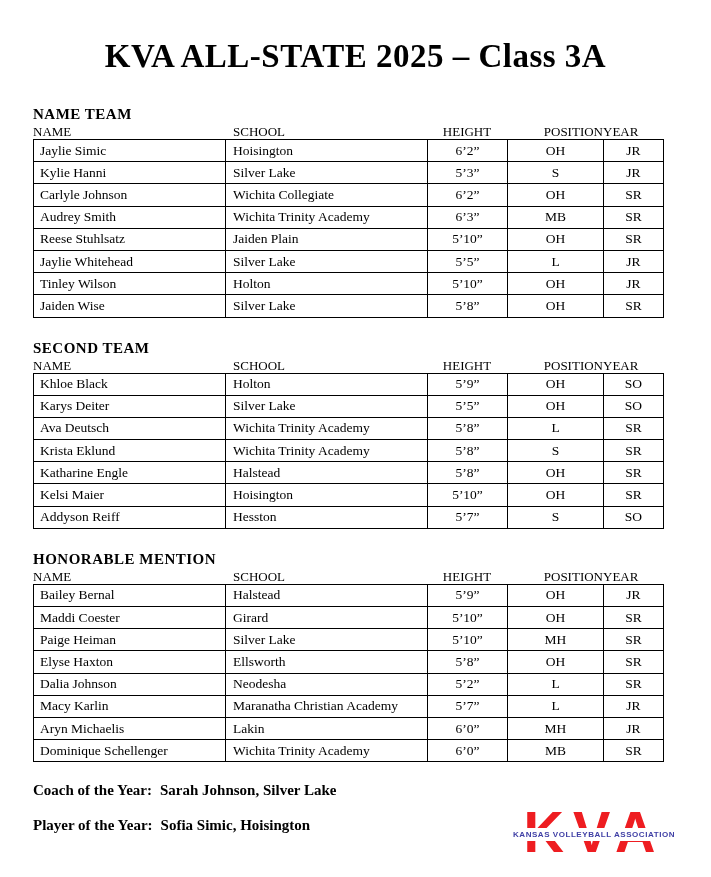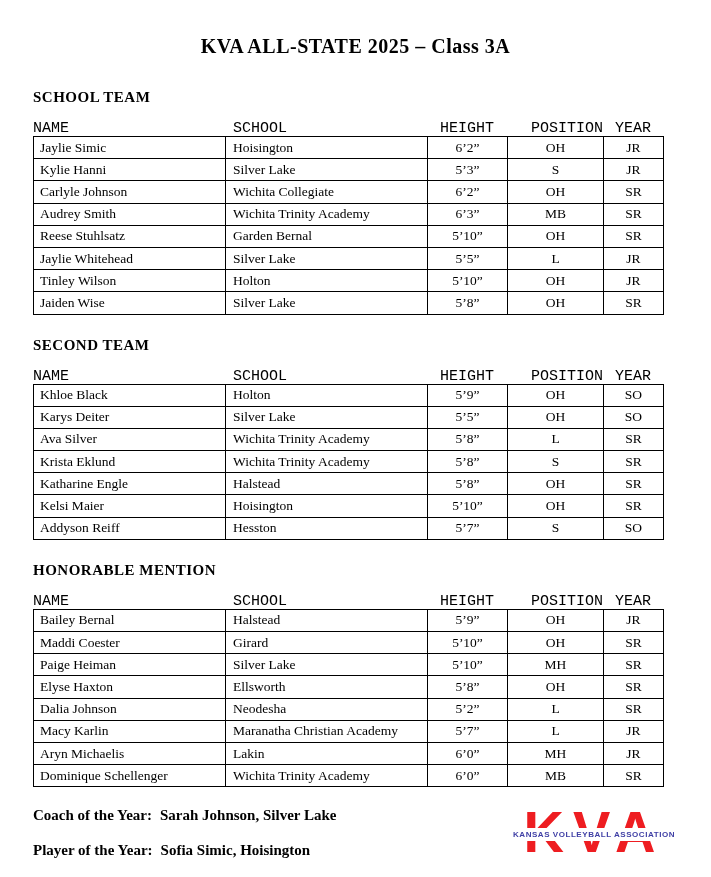--- a/index.html
+++ b/index.html
@@ -6,49 +6,47 @@
   html, body { background:#ffffff; }
   .page {
     position:relative;
     width:711px; height:877px;
     background:#ffffff;
     font-family:"Liberation Serif", serif;
     color:#000;
     overflow:hidden;
   }
   .title {
-    padding-top:8px;
+    padding-top:38px;
     text-align:center;
-    font-size:20px;
+    font-size:33px;
     font-weight:bold;
     letter-spacing:0.5px;
-    margin-top:27px;
   }
   .content { margin-left:33px; width:630px; }
   .section { margin-top:22px; }
   .section.first { margin-top:31px; }
   .section-heading {
     font-size:15px;
     font-weight:bold;
     letter-spacing:0.5px;
     line-height:17px;
   }
   .col-headers {
     display:flex;
-    margin-top:16px;
-    font-size:15px;
+    margin-top:2px;
+    font-size:13px;
     line-height:14px;
-    font-family:Liberation Mono, monospace;
   }
   .col-h { display:block; }
   .col-name   { width:192px; text-align:left; }
   .col-school { width:202px; text-align:left; padding-left:8px; }
   .col-height { width:80px;  text-align:center; }
   .col-pos    { width:96px;  text-align:right; }
-  .col-year   { width:60px;  text-align:center; }
+  .col-year   { width:60px;  text-align:left; }
   table {
     border-collapse:collapse;
     width:630px;
     table-layout:fixed;
   }
   td {
     border:1px solid #000;
     height:22.2px;
     font-size:13.5px;
     overflow:hidden;
@@ -99,21 +97,21 @@
 </head>
 <body>
 
 <div class="page">
 
   <div class="title">KVA ALL-STATE 2025 – Class 3A</div>
 
   <div class="content">
 
     <div class="section first">
-      <div class="section-heading">SCHOOL TEAM</div>
+      <div class="section-heading">NAME TEAM</div>
       <div class="col-headers">
         <span class="col-h col-name">NAME</span>
         <span class="col-h col-school">SCHOOL</span>
         <span class="col-h col-height">HEIGHT</span>
         <span class="col-h col-pos">POSITION</span>
         <span class="col-h col-year">YEAR</span>
       </div>
       <table>
         <colgroup>
           <col style="width:192px">
@@ -146,21 +144,21 @@
             </tr>
             <tr>
               <td>Audrey Smith</td>
               <td>Wichita Trinity Academy</td>
               <td>6’3”</td>
               <td>MB</td>
               <td>SR</td>
             </tr>
             <tr>
               <td>Reese Stuhlsatz</td>
-              <td>Garden Bernal</td>
+              <td>Jaiden Plain</td>
               <td>5’10”</td>
               <td>OH</td>
               <td>SR</td>
             </tr>
             <tr>
               <td>Jaylie Whitehead</td>
               <td>Silver Lake</td>
               <td>5’5”</td>
               <td>L</td>
               <td>JR</td>
@@ -209,21 +207,21 @@
               <td>SO</td>
             </tr>
             <tr>
               <td>Karys Deiter</td>
               <td>Silver Lake</td>
               <td>5’5”</td>
               <td>OH</td>
               <td>SO</td>
             </tr>
             <tr>
-              <td>Ava Silver</td>
+              <td>Ava Deutsch</td>
               <td>Wichita Trinity Academy</td>
               <td>5’8”</td>
               <td>L</td>
               <td>SR</td>
             </tr>
             <tr>
               <td>Krista Eklund</td>
               <td>Wichita Trinity Academy</td>
               <td>5’8”</td>
               <td>S</td>

